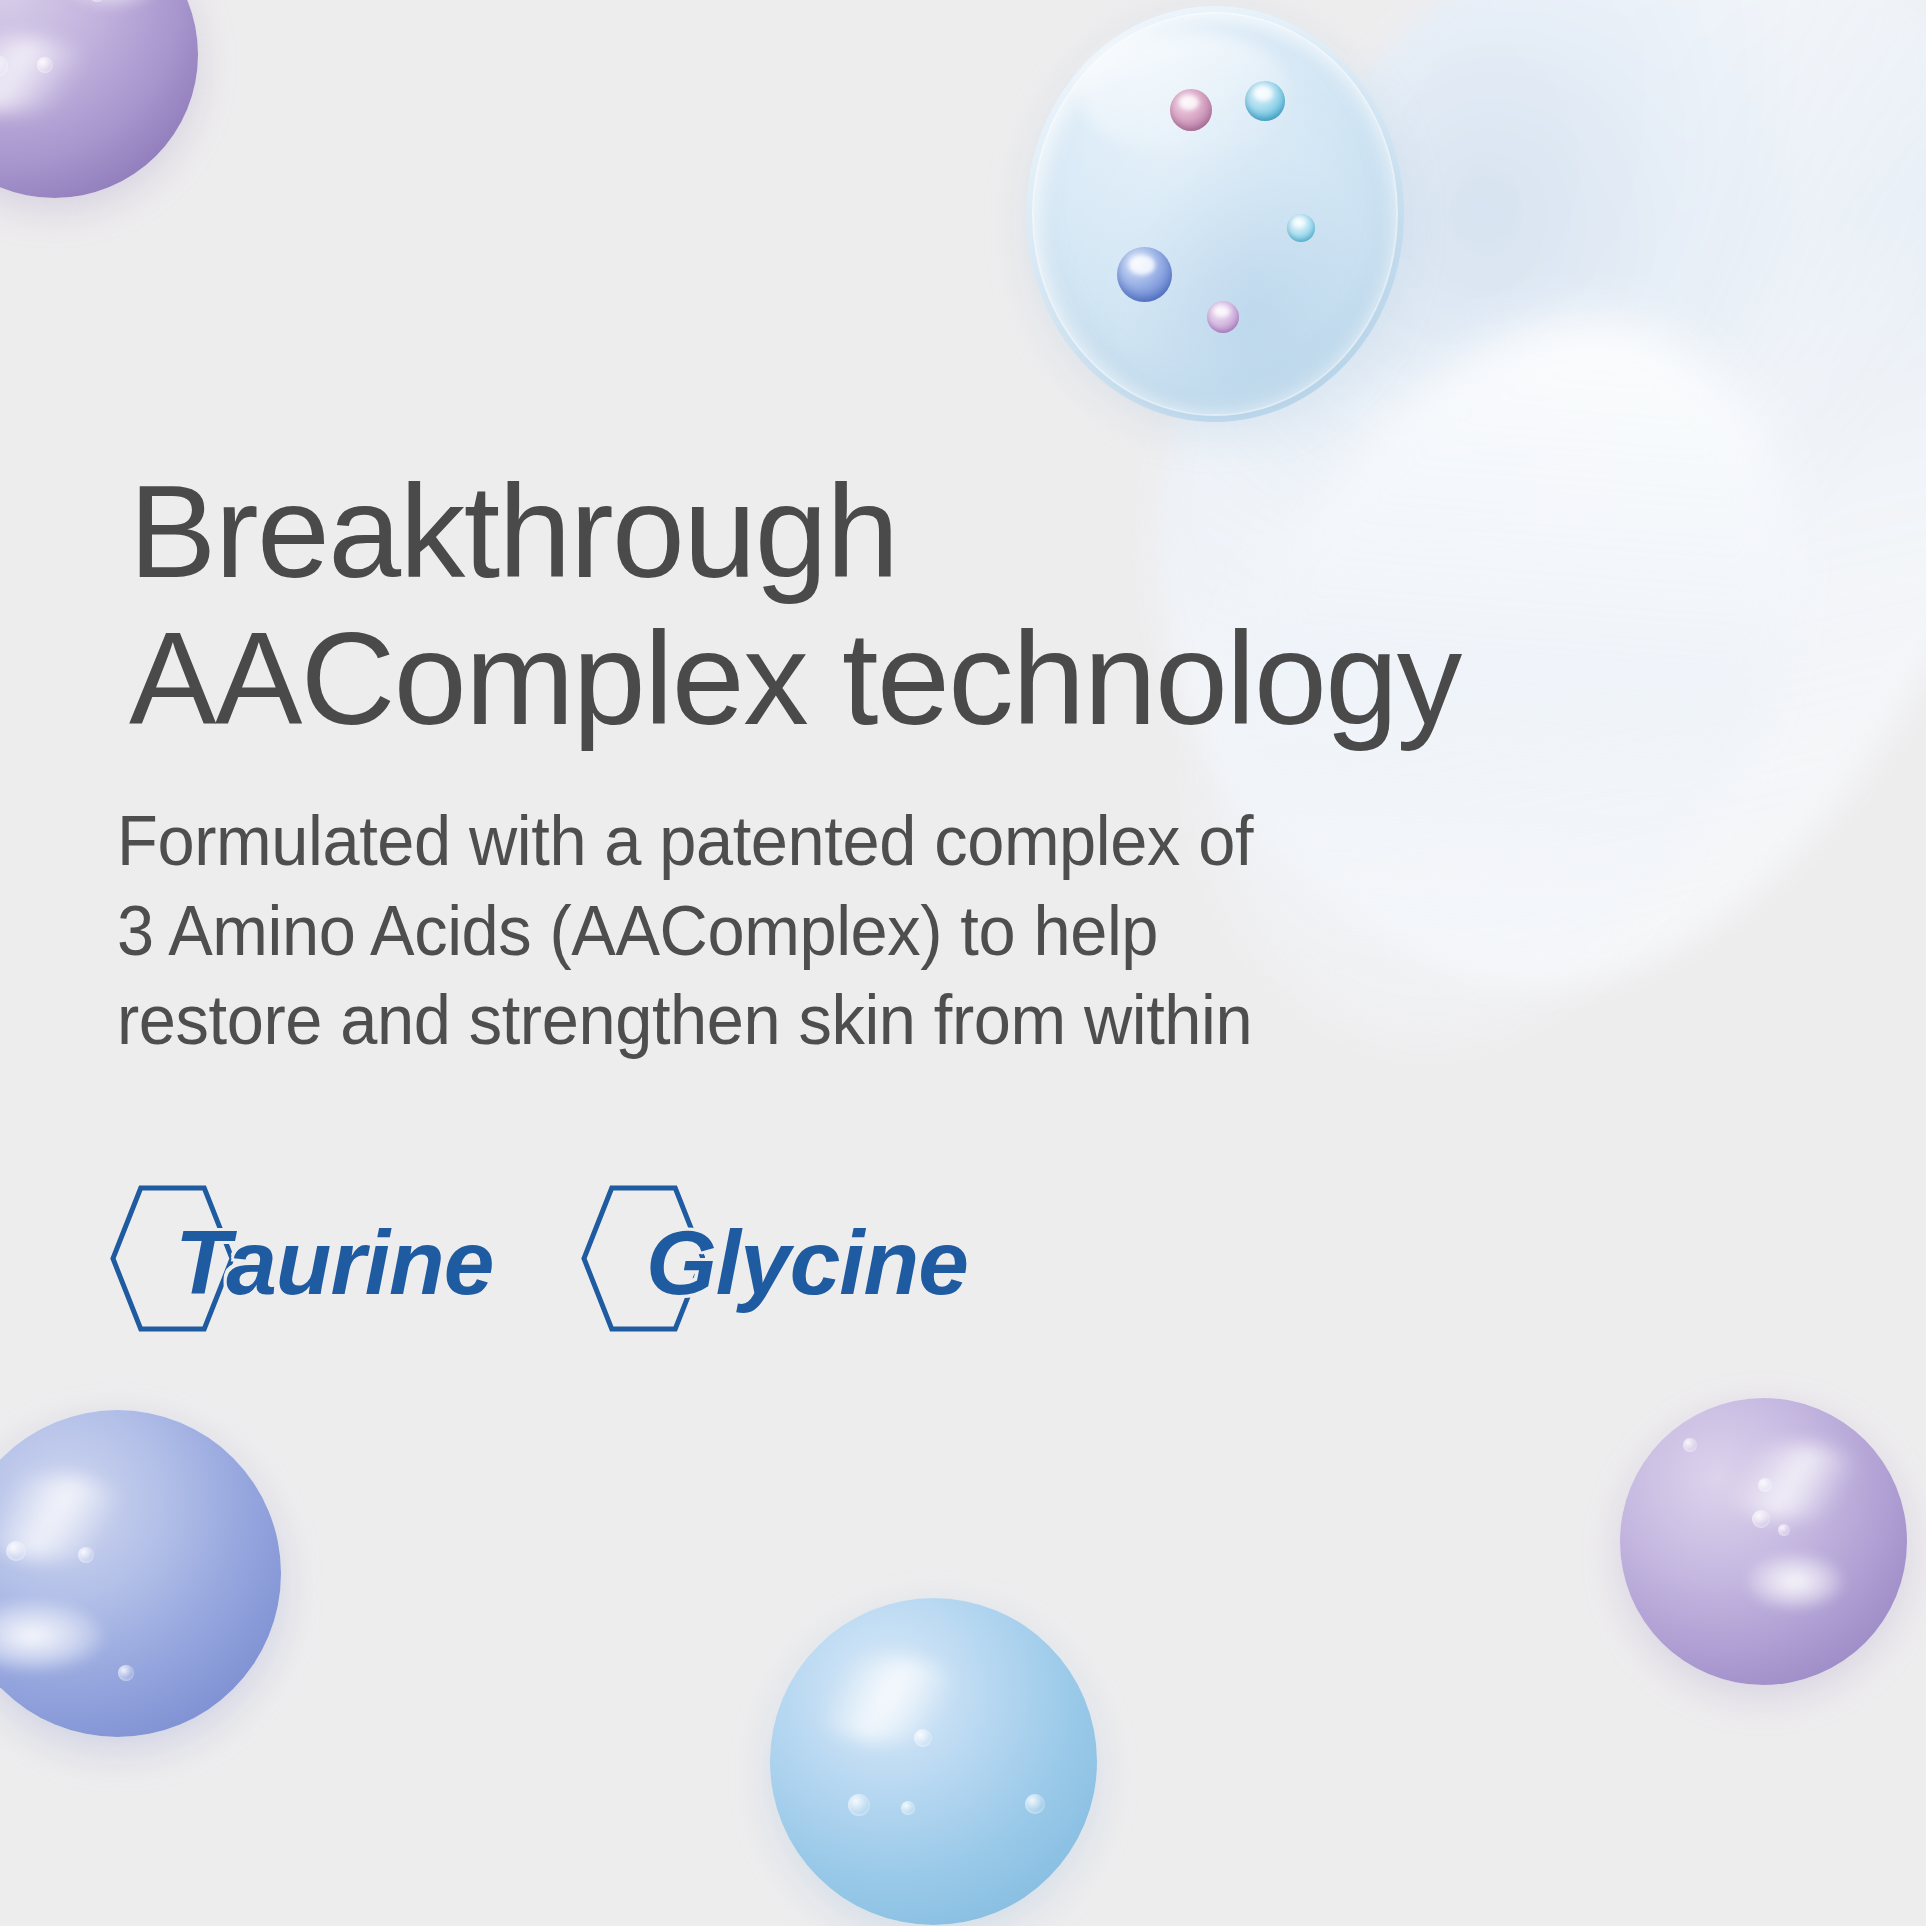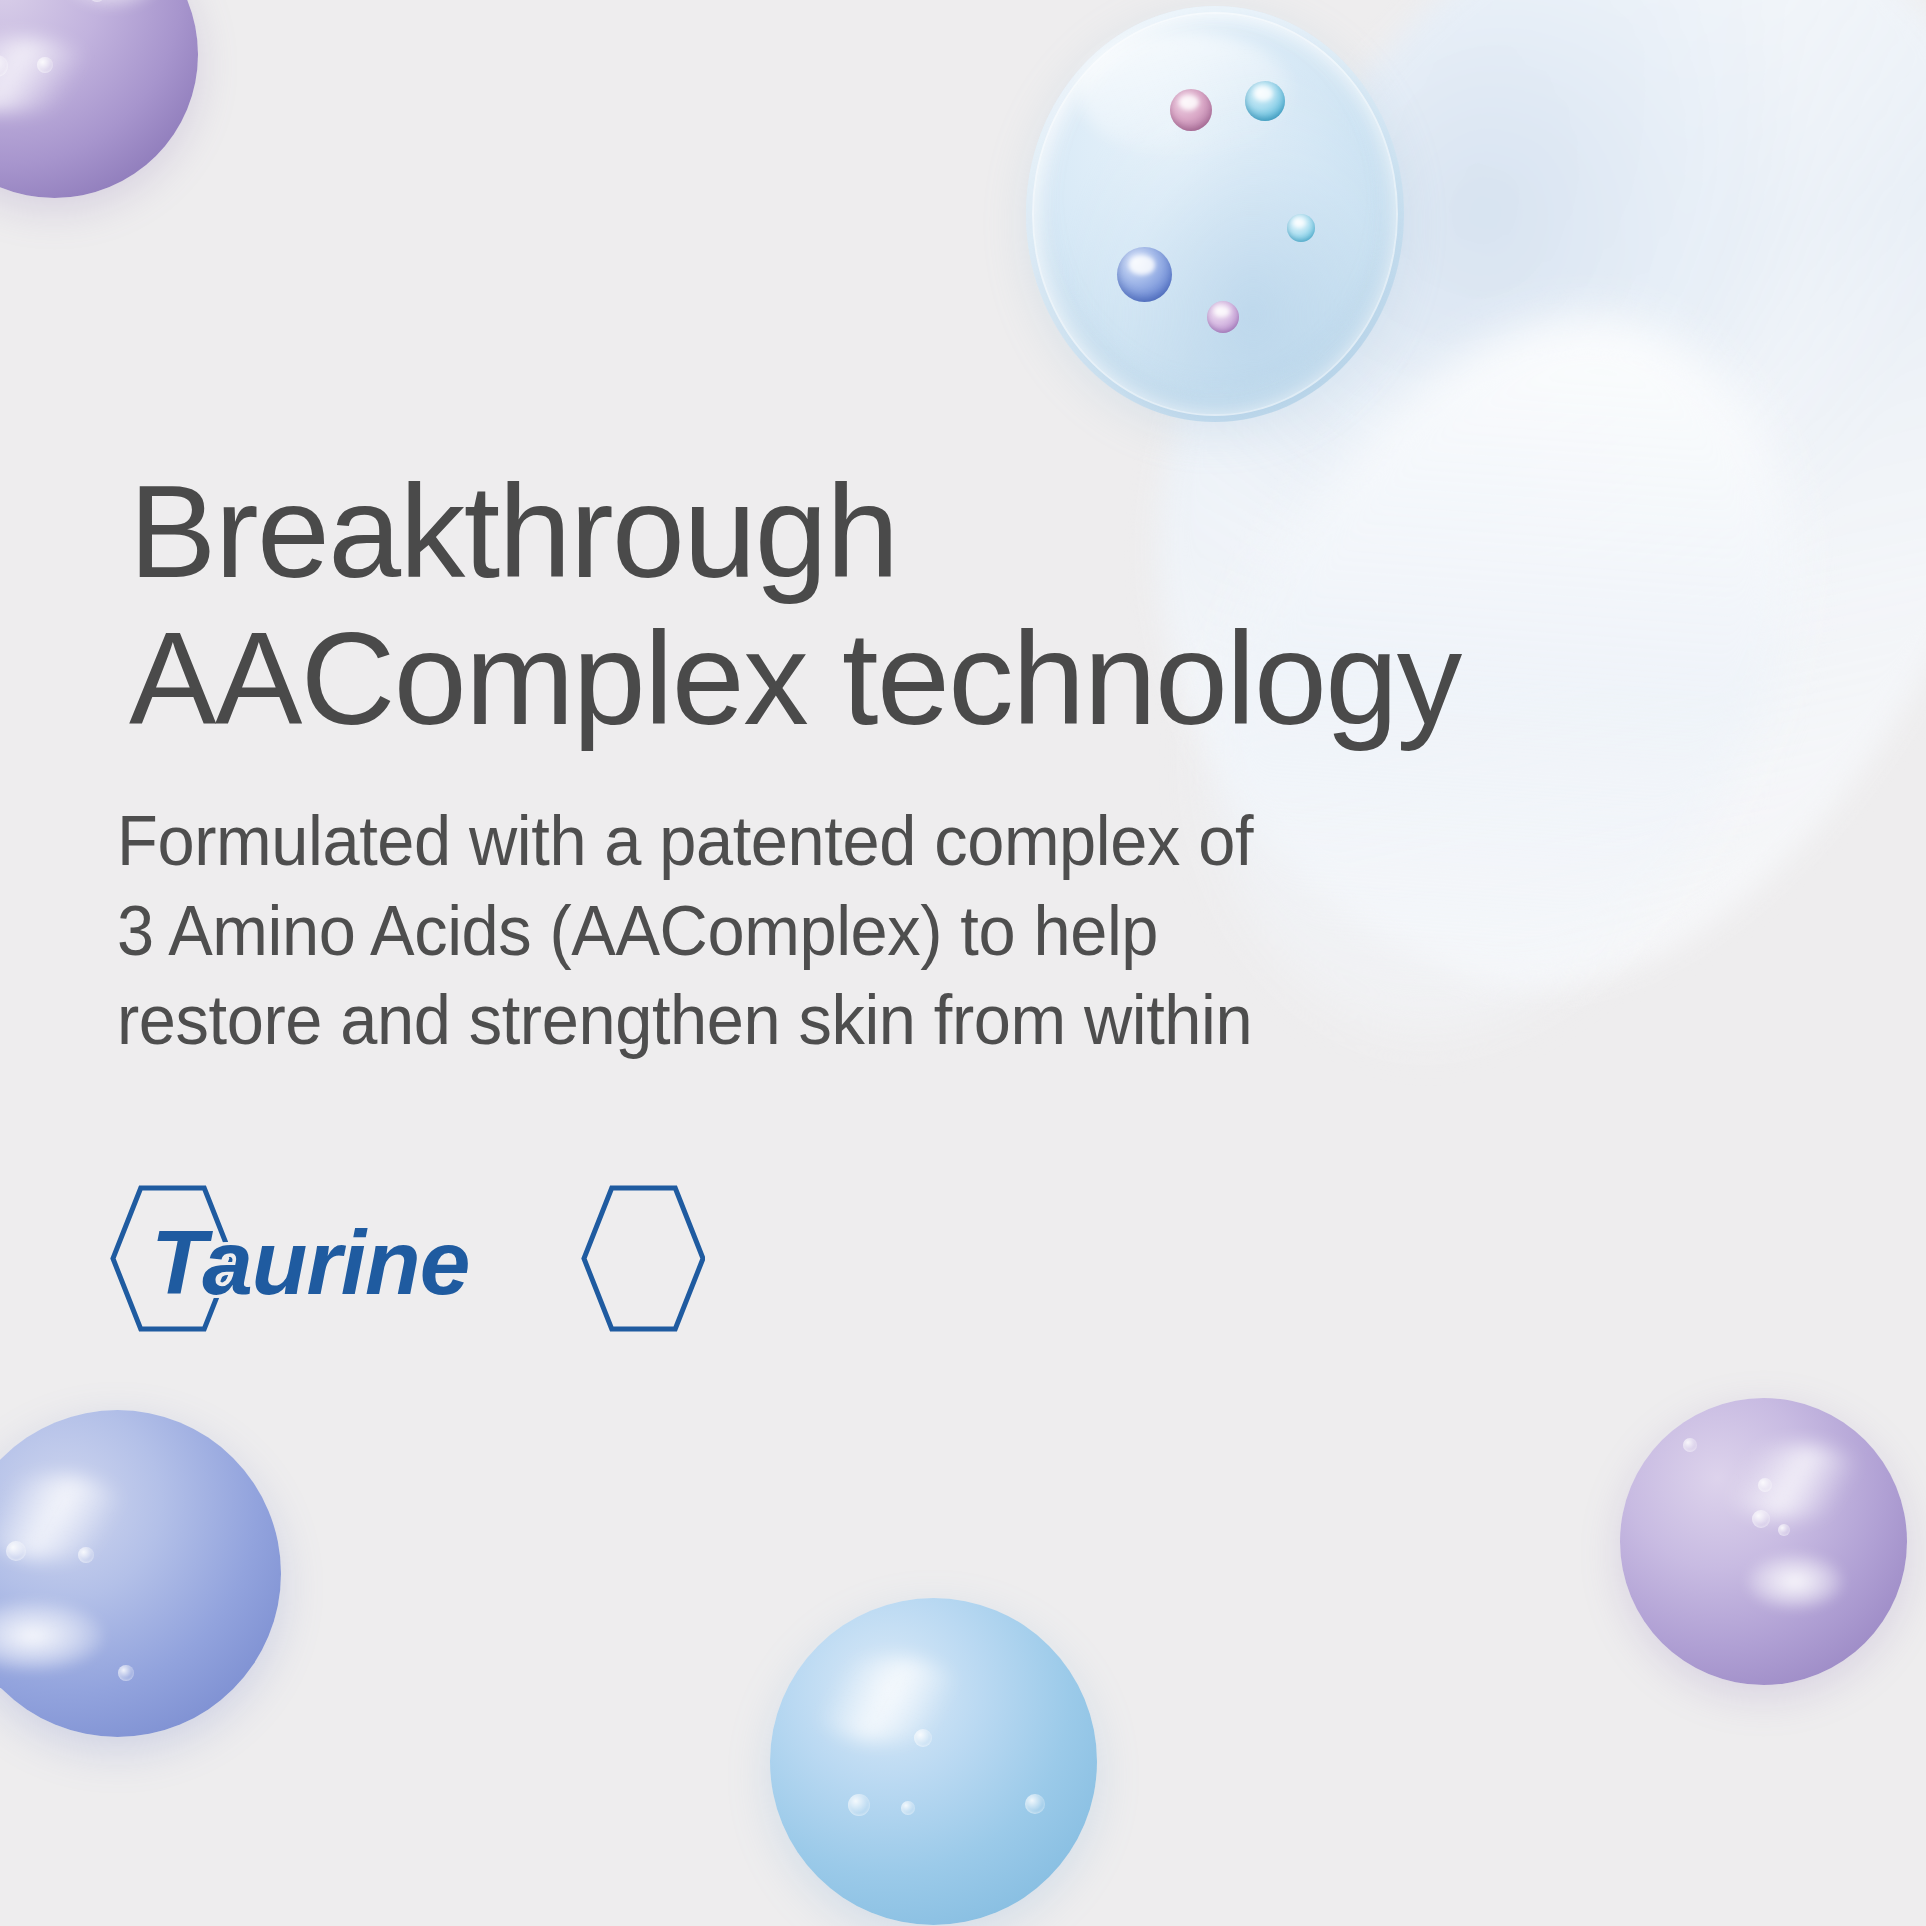--- a/index.html
+++ b/index.html
@@ -227,21 +227,21 @@
   .hex {
     position: absolute;
     left: 0;
     top: 16px;
     width: 127px;
     height: 149px;
   }
   .hex svg { display: block; }
   .aa-label {
     position: relative;
-    margin-left: 44px;
+    margin-left: 68px;
     font-family: "Liberation Sans", sans-serif;
     font-weight: 700;
     font-style: italic;
     font-size: 91px;
     line-height: 1;
     letter-spacing: -1px;
     color: #1f5ba0;
     text-shadow:
       -3px 0 0 #eeedee,  3px 0 0 #eeedee,
        0 -3px 0 #eeedee, 0  3px 0 #eeedee,
@@ -320,19 +320,20 @@
       </span>
       <span class="aa-label">Taurine</span>
     </div>
 
     <div class="aa-badge" id="badge-glycine">
       <span class="hex">
         <svg width="127" height="149" viewBox="0 0 128 150" fill="none">
           <polygon points="34,4 98,4 126,75 98,146 34,146 6,75" fill="none" stroke="#1f5ba0" stroke-width="5"></polygon>
         </svg>
       </span>
+      <span class="aa-label">Glycine</span>
     </div>
 
 
   </div>
 
 </div>
 
 
 </body></html>

